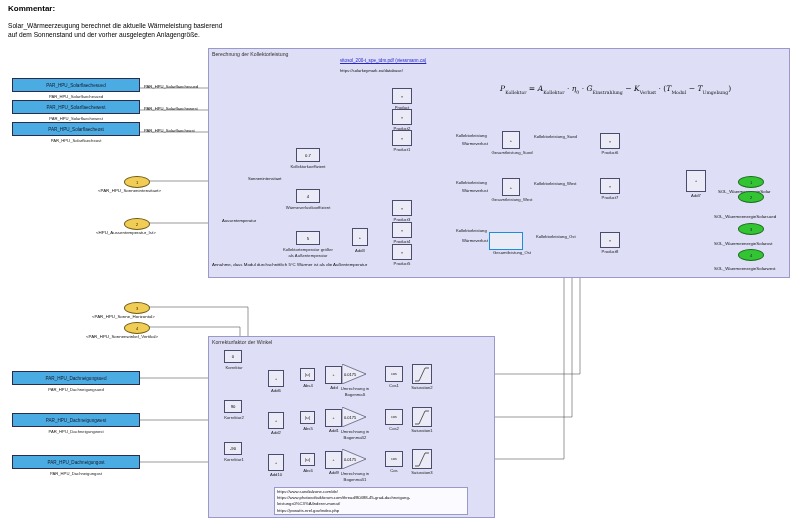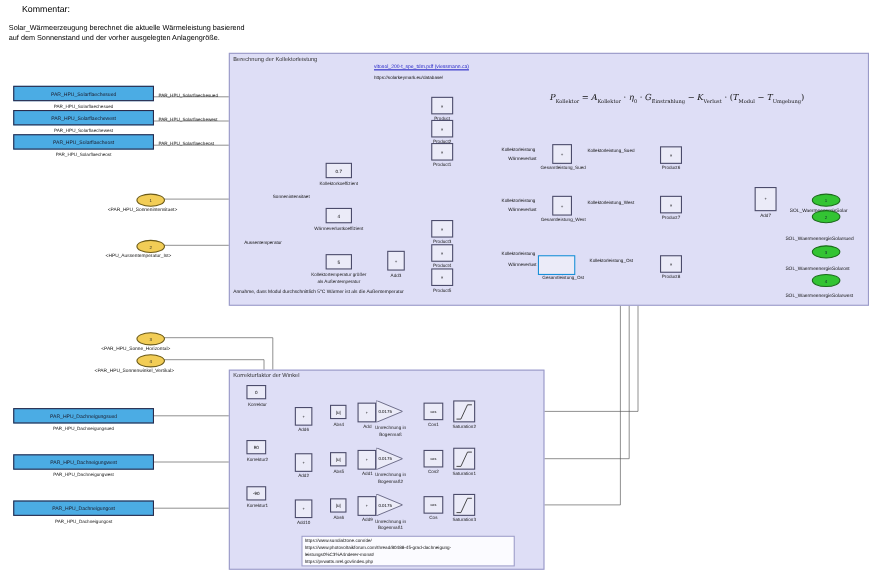--- a/index.html
+++ b/index.html
@@ -3,21 +3,21 @@
 <meta charset="utf-8">
 <style>
   html,body{margin:0;padding:0;}
   body{
     width:800px;height:522px;position:relative;overflow:hidden;
     background:#ffffff;
     font-family:"Liberation Sans", sans-serif;
     font-size:4.4px;
     color:#000;
   }
-  .cmt-title{position:absolute;left:20px;top:4px;font-size:8px;font-weight:normal;}
+  .cmt-title{position:absolute;left:8px;top:4px;font-size:8px;font-weight:bold;}
   .cmt-body{position:absolute;left:8px;top:22px;font-size:6.6px;line-height:8.5px;}
 
   
   .panel{position:absolute;background:#dedef6;border:1px solid #9a9ac8;}
   .panel-title{position:absolute;font-size:5.2px;color:#333;}
 
   
   .blk{position:absolute;background:#ebebf8;border:1px solid #4b4b6b;box-sizing:border-box;
        display:flex;align-items:center;justify-content:center;font-size:4.2px;}
   .blk.sel{border:1.4px solid #1a8fd8;}

